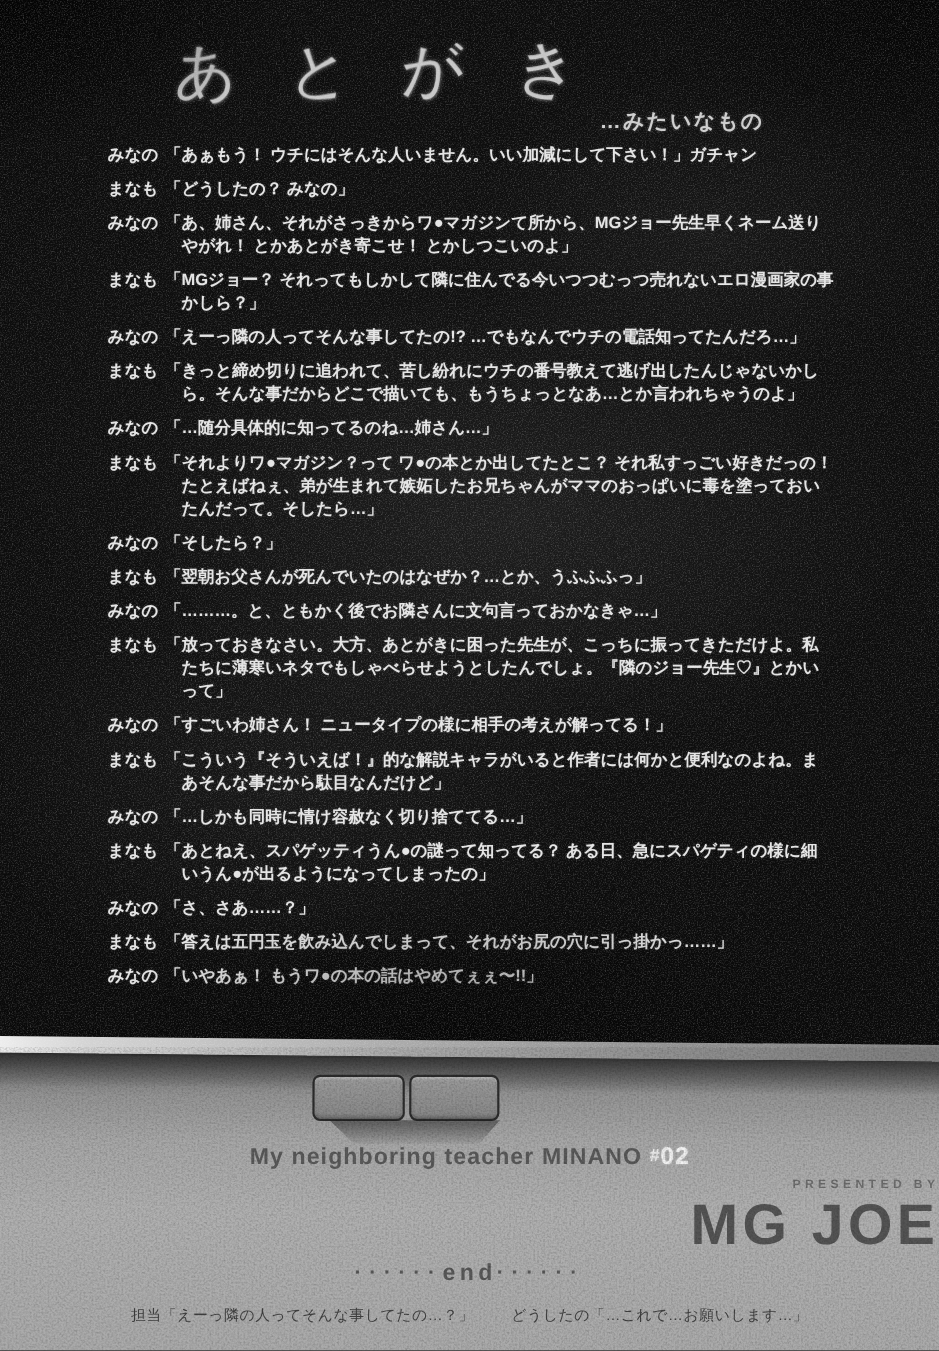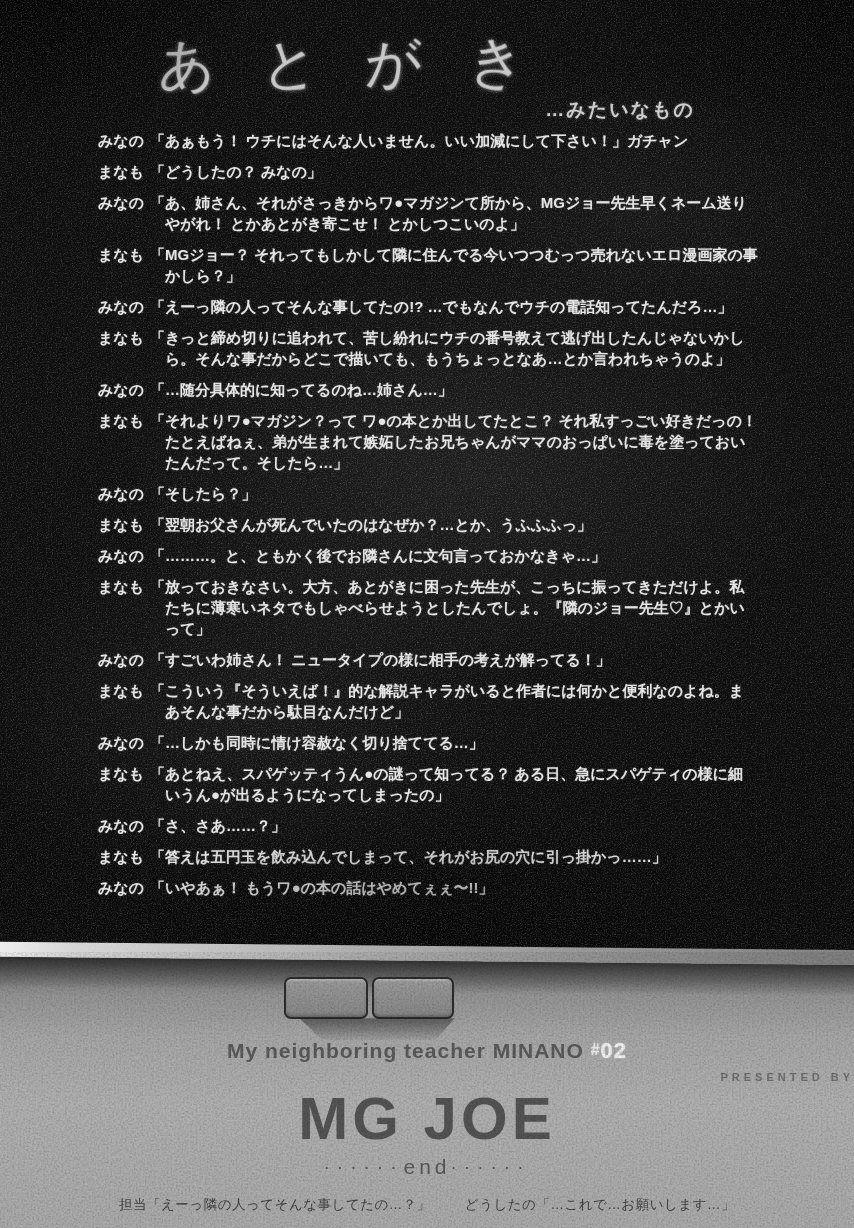--- a/index.html
+++ b/index.html
@@ -92,25 +92,25 @@
   }
   .issue-number {
     font-size:22px; color:#f2f2f2; font-weight:bold;
     text-shadow:0 0 2px rgba(255,255,255,0.6);
   }
   .presented-line {
     margin-top:7px; font-size:11px; font-weight:bold; letter-spacing:4px;
     color:rgba(88,88,88,0.75); filter:blur(0.3px);text-align:right;
   }
   .artist-line {
-    margin-top:1px; font-size:60px; font-weight:900; letter-spacing:4px;
-    color:rgba(68,68,68,0.85); filter:blur(0.5px);
+    margin-top:1px; font-size:52px; font-weight:900; letter-spacing:4px;
+    color:rgba(68,68,68,0.85); filter:blur(0.5px);text-align:right;
   }
   .end-line {
-    margin-top:2px; font-size:21px; font-weight:normal; letter-spacing:4px;
+    margin-top:2px; font-size:21px; font-weight:bold; letter-spacing:4px;
     color:rgba(68,68,68,0.8); filter:blur(0.3px);
   }
   .end-dots { letter-spacing:7px; font-size:19px; vertical-align:1px; }
   .credit-line {
     margin-top:17px; font-size:13.5px; color:rgba(58,58,58,0.95);
     letter-spacing:0.5px; filter:blur(0.2px); white-space:nowrap;
   }
   .credit-gap { display:inline-block; width:34px; }
 
   .noise { position:absolute; top:0; left:0; width:854px; height:1228px; pointer-events:none; }

